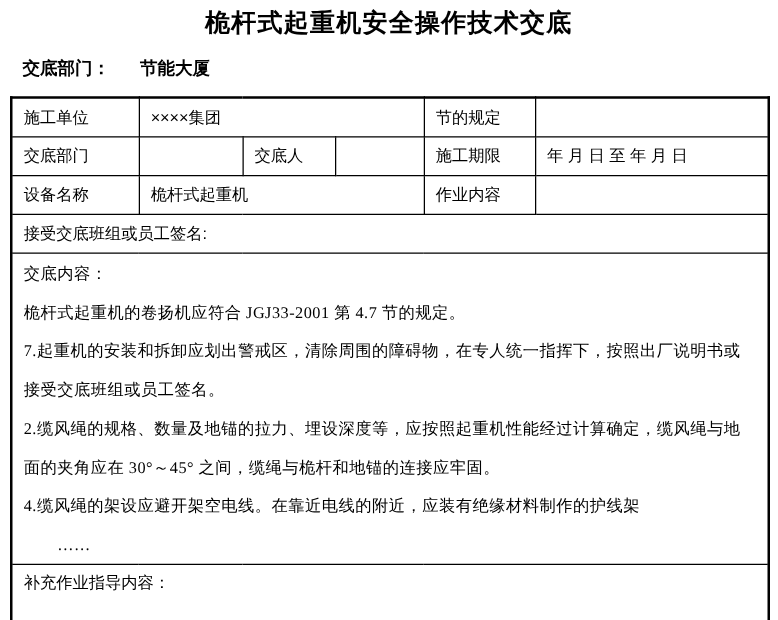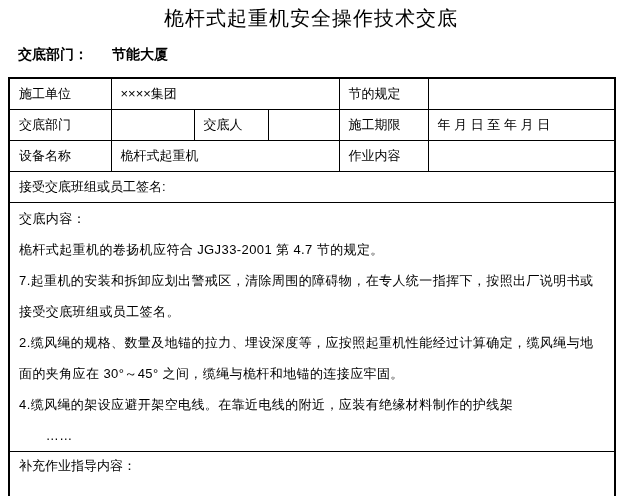--- a/index.html
+++ b/index.html
@@ -5,21 +5,21 @@
   html,body{margin:0;padding:0;background:#ffffff;}
   .page{
     position:relative;
     width:622px;height:496px;
     background:#ffffff;color:#000000;
     font-family:"Liberation Sans","DejaVu Sans",sans-serif;
     overflow:hidden;
   }
   .doc-title{
     margin:5px 0 0 0;
-    font-size:20px;font-weight:normal;
+    font-size:20px;font-weight:bold;
     text-align:center;letter-spacing:1px;
   }
   .project-line{
     margin:14px 0 0 18px;
     font-size:14px;font-weight:bold;
     white-space:nowrap;
   }
   .project-value{margin-left:24px;font-weight:bold;margin-top:40px;}
   table.form{
     border-collapse:collapse;
@@ -37,21 +37,21 @@
   }
   tr.hrow td{height:30px;margin-left:18px;}
   td.content-cell{
     vertical-align:top;
     padding:4px 9px 0 9px;
     height:246px;
   }
   .content-line{
     height:31px;line-height:31px;
     letter-spacing:0.4px;
-    white-space:nowrap;overflow:hidden;
+    white-space:nowrap;overflow:hidden;font-family:Liberation Serif, serif;
   }
   tr.supplement-row td{
     height:42px;vertical-align:top;padding-top:5px;
   }
 </style>
 </head>
 <body>
 
 <div class="page">
 

